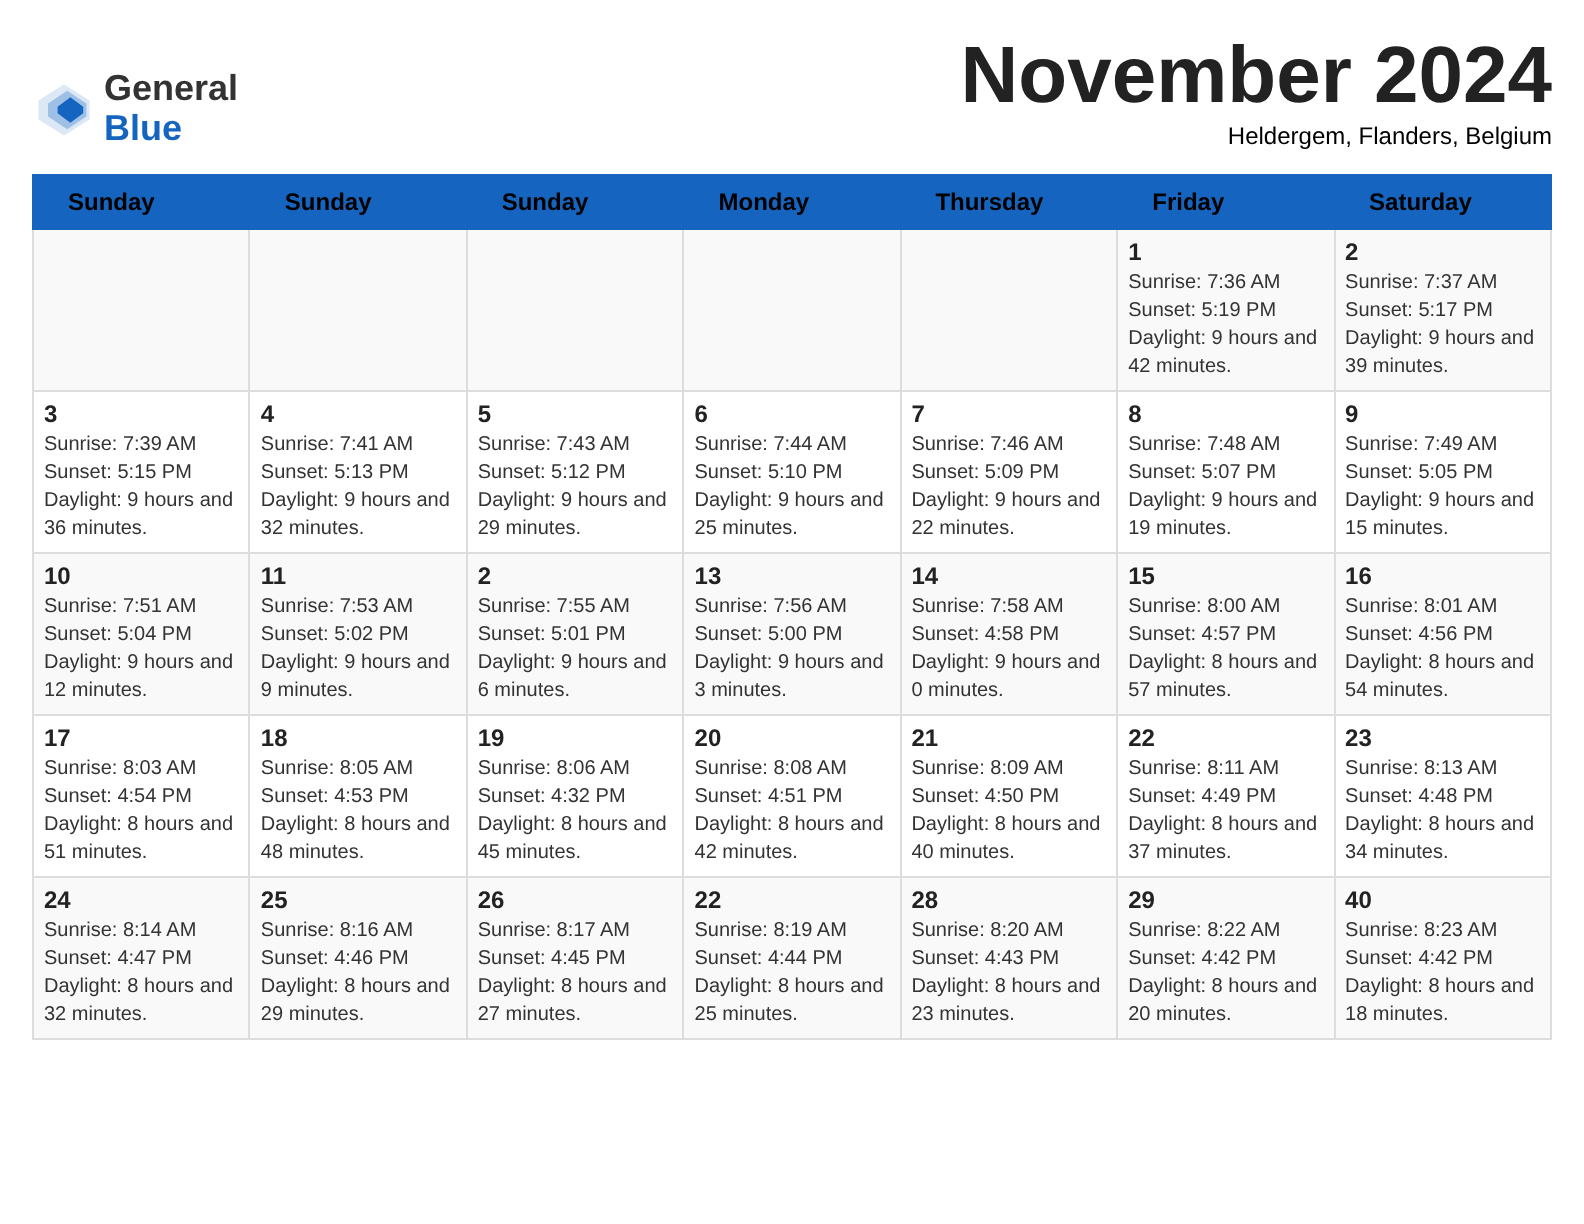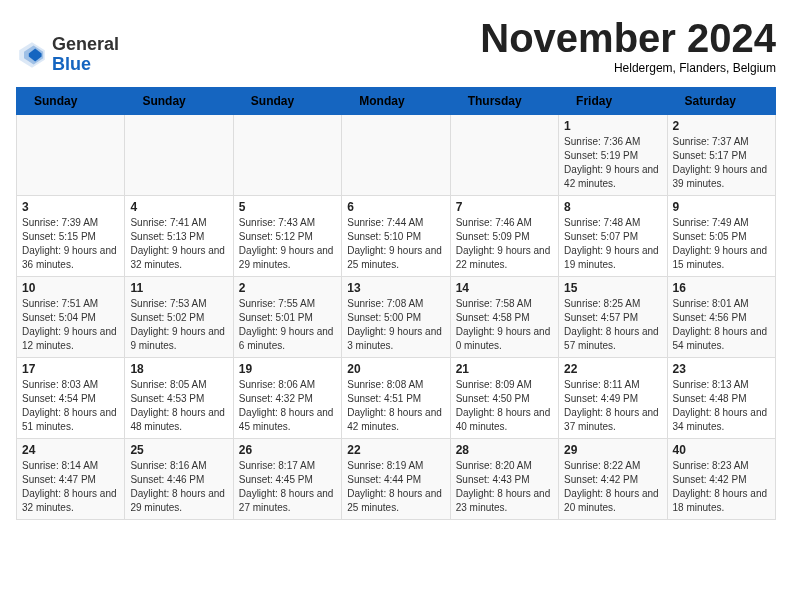--- a/index.html
+++ b/index.html
@@ -198,33 +198,33 @@
 Daylight: 9 hours and 9 minutes.</div>
         </td>
         <td>
           <span class="day-number">2</span>
           <div class="day-info">Sunrise: 7:55 AM
 Sunset: 5:01 PM
 Daylight: 9 hours and 6 minutes.</div>
         </td>
         <td>
           <span class="day-number">13</span>
-          <div class="day-info">Sunrise: 7:08 AM
+          <div class="day-info">Sunrise: 7:56 AM
 Sunset: 5:00 PM
 Daylight: 9 hours and 3 minutes.</div>
         </td>
         <td>
           <span class="day-number">14</span>
           <div class="day-info">Sunrise: 7:58 AM
 Sunset: 4:58 PM
 Daylight: 9 hours and 0 minutes.</div>
         </td>
         <td>
           <span class="day-number">15</span>
-          <div class="day-info">Sunrise: 8:25 AM
+          <div class="day-info">Sunrise: 8:00 AM
 Sunset: 4:57 PM
 Daylight: 8 hours and 57 minutes.</div>
         </td>
         <td>
           <span class="day-number">16</span>
           <div class="day-info">Sunrise: 8:01 AM
 Sunset: 4:56 PM
 Daylight: 8 hours and 54 minutes.</div>
         </td>
       </tr>

